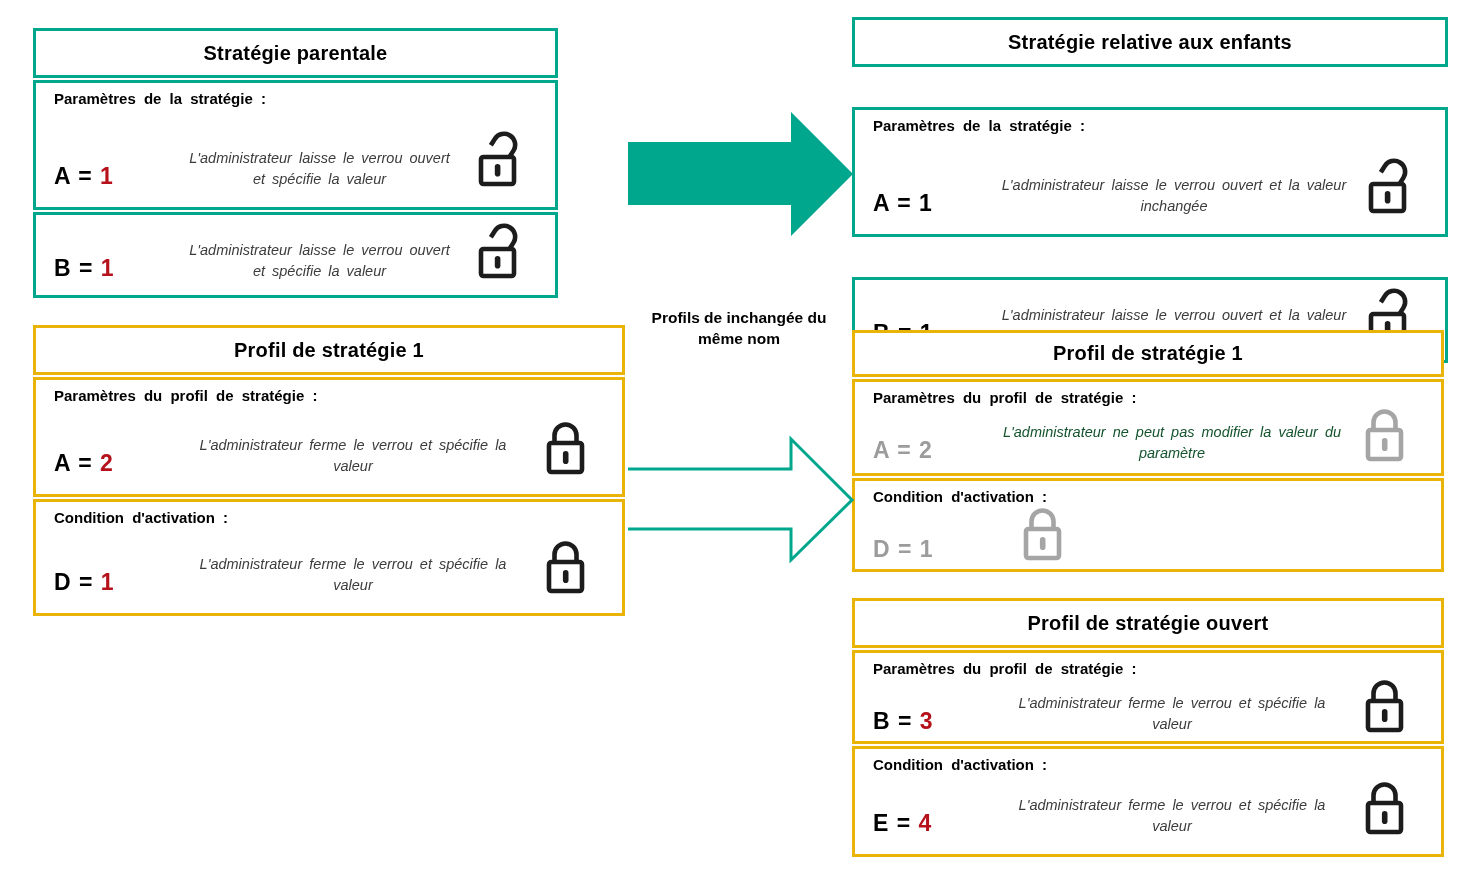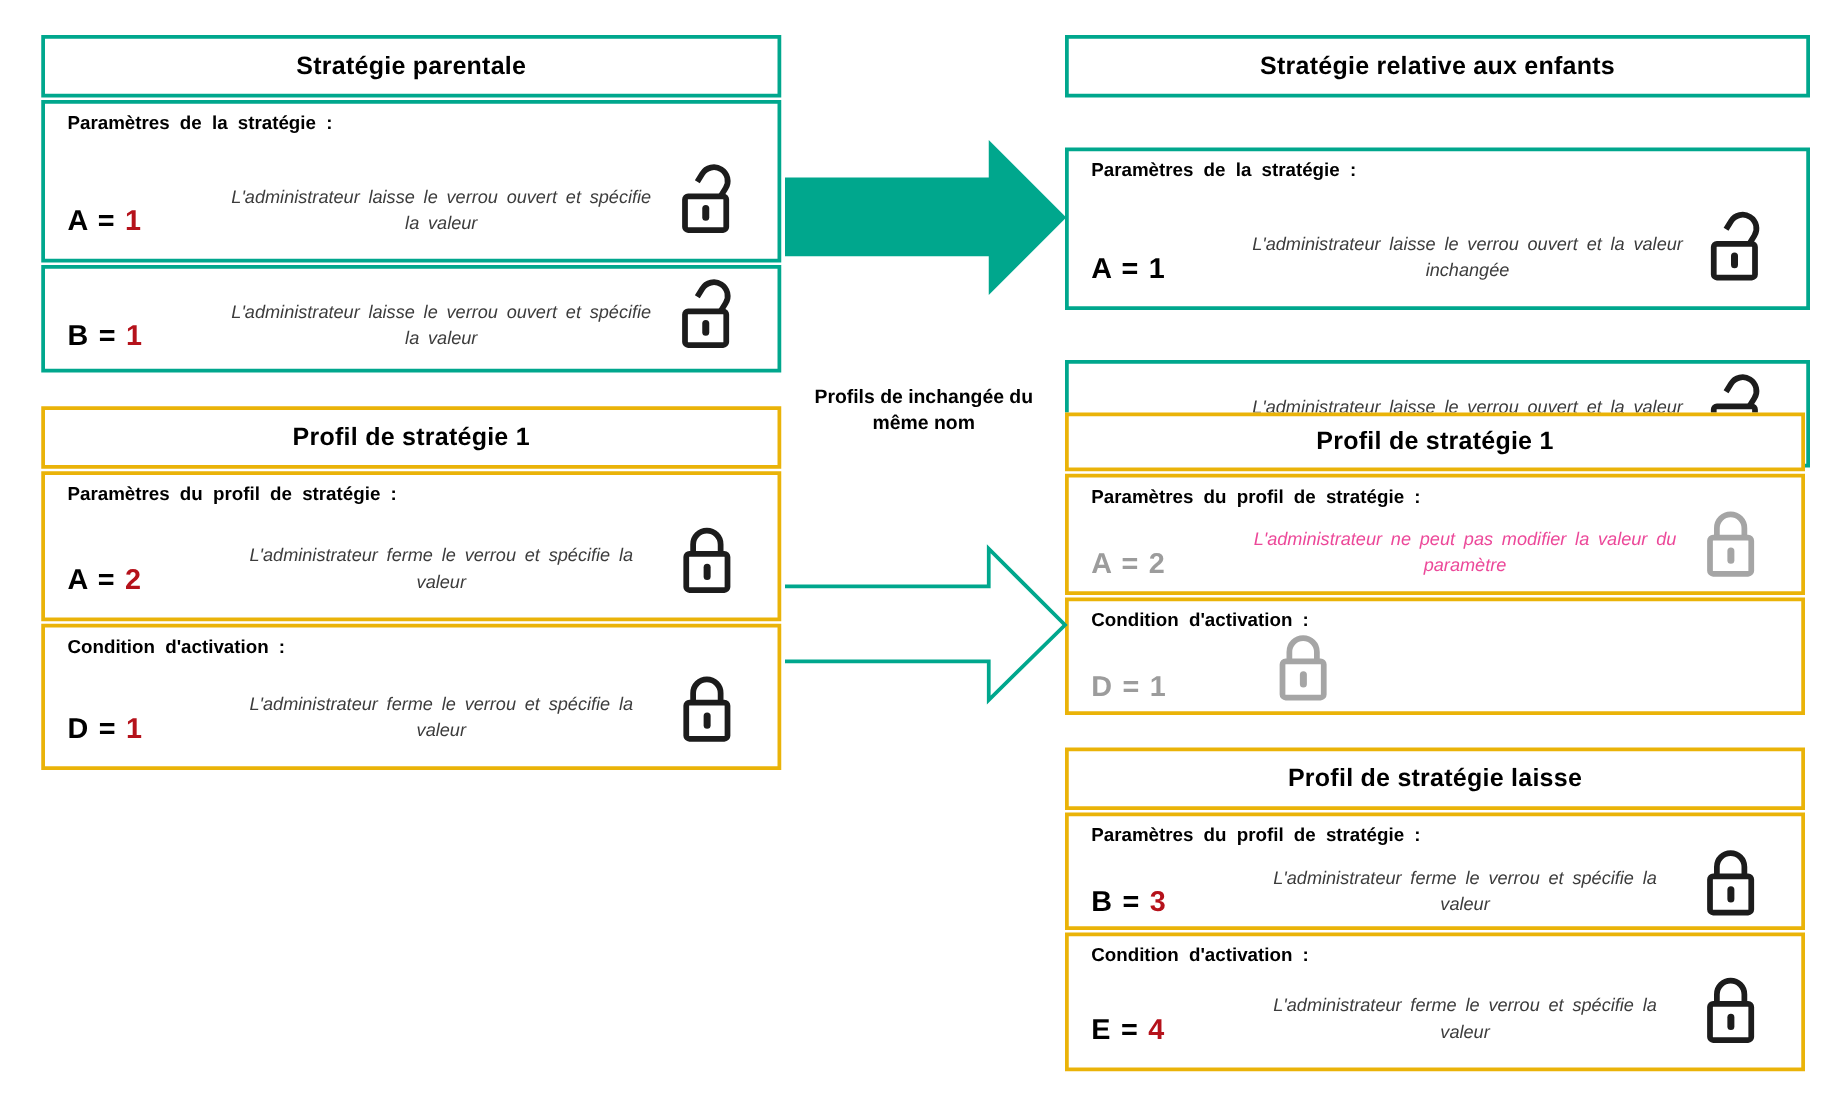--- a/index.html
+++ b/index.html
@@ -19,35 +19,35 @@
   .cell{display:flex;flex-direction:column;padding:7px 16px 17px 18px;}
   .cell-label{font-weight:bold;font-size:15px;word-spacing:4px;flex:0 0 auto;}
   .row{flex:1 1 auto;display:flex;align-items:flex-end;}
   .param{flex:0 0 128px;font-weight:bold;font-size:23px;word-spacing:2px;}
   .param .val-red{color:#B5121B;}
   .param.gray{color:#9C9C9C;}
   .desc{
     flex:1 1 auto;text-align:center;font-size:14.5px;color:#3C3C3C;
     word-spacing:3px;line-height:1.45;max-width:372px;margin:0 auto;font-style:italic;
   }
-  .desc.gray{color:#ec4899;}
+  .desc.gray{color:#14532d;}
   .lockcol{flex:0 0 82px;display:flex;justify-content:center;align-items:center;}
   .lock-black{color:#1C1C1C;}
   .lock-gray{color:#A5A5A5;}
   #connector-label{
     position:absolute;left:626px;top:308px;width:226px;text-align:center;
     font-weight:bold;font-size:15.5px;line-height:1.35;z-index:6;
   }
   #arrow-layer{position:absolute;left:0;top:0;z-index:5;pointer-events:none;}
   
-  #parent-policy{left:33px;top:28px;width:592px;}
+  #parent-policy{left:33px;top:28px;width:525px;}
   #parent-policy .title{height:50px;}
   #parent-policy .cell-a{height:130px;}
   #parent-policy .cell-b{height:86px;}
-  #child-policy{left:852px;top:28px;width:596px;gap:40px;}
+  #child-policy{left:852px;top:17px;width:596px;gap:40px;}
   #child-policy .title{height:50px;}
   #child-policy .cell-a{height:130px;}
   #child-policy .cell-b{height:86px;}
   #parent-profile{left:33px;top:325px;width:592px;}
   #parent-profile .title{height:50px;}
   #parent-profile .cell-a{height:120px;}
   #parent-profile .cell-d{height:117px;}
   #child-received-profile{left:852px;top:330px;width:592px;}
   #child-received-profile .title{height:47px;}
   #child-received-profile .cell-a{height:97px;}
@@ -182,21 +182,21 @@
         <div class="lockcol lock-gray">
           <svg width="47" height="58" viewBox="0 0 46 58">
               <use href="#lock-closed"></use>
             </svg>
         </div>
       </div>
     </div>
   </div>
 
   <div class="box blue" id="child-profile">
-    <div class="sect title">Profil de stratégie laisse</div>
+    <div class="sect title">Profil de stratégie ouvert</div>
     <div class="sect cell cell-b">
       <div class="cell-label">Paramètres du profil de stratégie :</div>
       <div class="row">
         <div class="param"><span>B = </span><span class="val-red">3</span></div>
         <div class="desc">L'administrateur ferme le verrou et spécifie la valeur</div>
         <div class="lockcol lock-black">
           <svg width="47" height="58" viewBox="0 0 46 58">
               <use href="#lock-closed"></use>
             </svg>
         </div>

